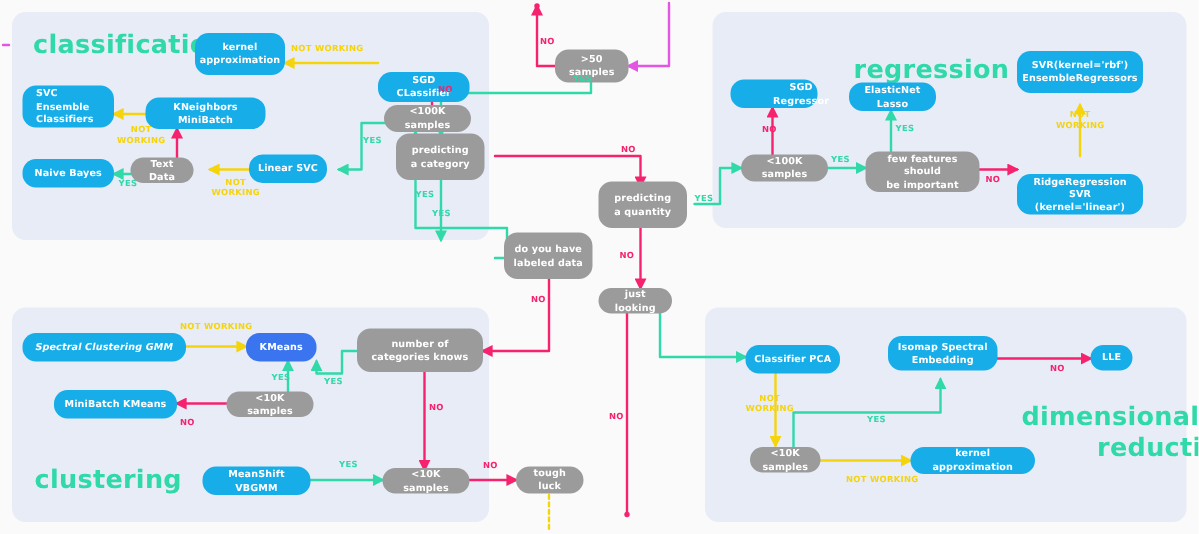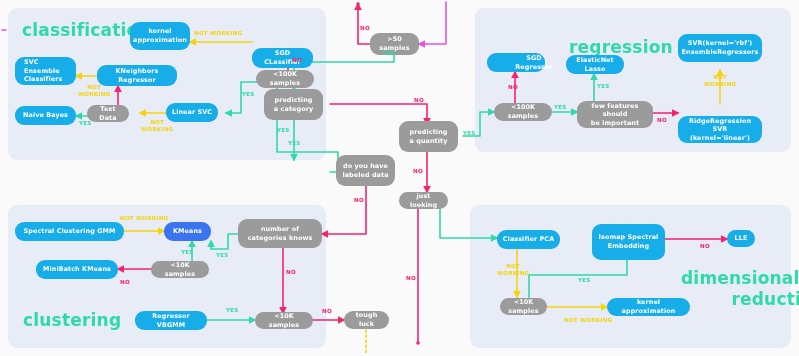--- a/index.html
+++ b/index.html
@@ -177,47 +177,47 @@
   <div class="node gray" style="left:336px;top:155px;width:59px;height:31px;white-space:pre-line;">do you have
 labeled data</div>
   <div class="node gray" style="left:344px;top:311px;width:45px;height:18px;">tough luck</div>
 
   <div class="node gray" style="left:256px;top:70px;width:58px;height:18px;">&lt;100K samples</div>
   <div class="node gray" style="left:87px;top:105px;width:42px;height:17px;">Text Data</div>
   <div class="node blue" style="left:252px;top:48px;width:61px;height:20px;">SGD CLassifier</div>
   <div class="node blue" style="left:130px;top:22px;width:60px;height:28px;white-space:pre-line;">kernel
 approximation</div>
   <div class="node blue" style="left:166px;top:103px;width:52px;height:19px;">Linear SVC</div>
-  <div class="node blue" style="left:97px;top:65px;width:80px;height:21px;">KNeighbors Regressor</div>
+  <div class="node blue" style="left:97px;top:65px;width:80px;height:21px;">KNeighbors MiniBatch</div>
   <div class="node blue" style="left:15px;top:57px;width:61px;height:28px;white-space:pre-line;justify-content:flex-start;text-align:left;padding-left:9px;">SVC Ensemble
 Classifiers</div>
   <div class="node blue" style="left:15px;top:106px;width:61px;height:19px;">Naive Bayes</div>
 
   <div class="node gray" style="left:494px;top:103px;width:58px;height:18px;">&lt;100K samples</div>
   <div class="node gray" style="left:577px;top:101px;width:76px;height:27px;white-space:pre-line;">few features should
 be important</div>
   <div class="node blue" style="left:487px;top:53px;width:58px;height:19px;padding-left:40px;">SGD Regressor</div>
   <div class="node blue" style="left:566px;top:55px;width:58px;height:19px;">ElasticNet Lasso</div>
   <div class="node blue" style="left:678px;top:116px;width:84px;height:27px;white-space:pre-line;">RidgeRegression SVR
 (kernel='linear')</div>
   <div class="node blue" style="left:678px;top:34px;width:84px;height:28px;white-space:pre-line;">SVR(kernel='rbf')
 EnsembleRegressors</div>
 
   <div class="node gray" style="left:238px;top:219px;width:84px;height:29px;white-space:pre-line;">number of
 categories knows</div>
   <div class="node gray" style="left:151px;top:261px;width:58px;height:17px;">&lt;10K samples</div>
   <div class="node gray" style="left:255px;top:312px;width:58px;height:17px;">&lt;10K samples</div>
   <div class="node royal" style="left:164px;top:222px;width:47px;height:19px;">KMeans</div>
-  <div class="node blue" style="left:15px;top:222px;width:109px;height:19px;">Spectral Clustering GMM</div>
+  <div class="node blue" style="left:15px;top:222px;width:109px;height:19px;font-style:italic;">Spectral Clustering GMM</div>
   <div class="node blue" style="left:36px;top:260px;width:82px;height:19px;">MiniBatch KMeans</div>
-  <div class="node blue" style="left:135px;top:311px;width:72px;height:19px;">Regressor VBGMM</div>
+  <div class="node blue" style="left:135px;top:311px;width:72px;height:19px;">MeanShift VBGMM</div>
 
   <div class="node gray" style="left:500px;top:298px;width:47px;height:17px;">&lt;10K samples</div>
   <div class="node blue" style="left:497px;top:230px;width:63px;height:19px;">Classifier PCA</div>
-  <div class="node blue" style="left:592px;top:224px;width:73px;height:36px;white-space:pre-line;">Isomap Spectral
+  <div class="node blue" style="left:592px;top:224px;width:73px;height:23px;white-space:pre-line;">Isomap Spectral
 Embedding</div>
   <div class="node blue" style="left:607px;top:298px;width:83px;height:18px;">kernel approximation</div>
   <div class="node blue" style="left:727px;top:230px;width:28px;height:17px;">LLE</div>
 
   <div class="edge-label lbl-no" style="left:360px;top:25px;">NO</div>
   <div class="edge-label lbl-yes" style="left:382px;top:50px;">YES</div>
   <div class="edge-label lbl-no" style="left:414px;top:97px;">NO</div>
   <div class="edge-label lbl-yes" style="left:277px;top:127px;">YES</div>
   <div class="edge-label lbl-yes" style="left:463px;top:130px;">YES</div>
   <div class="edge-label lbl-no" style="left:413px;top:168px;">NO</div>

